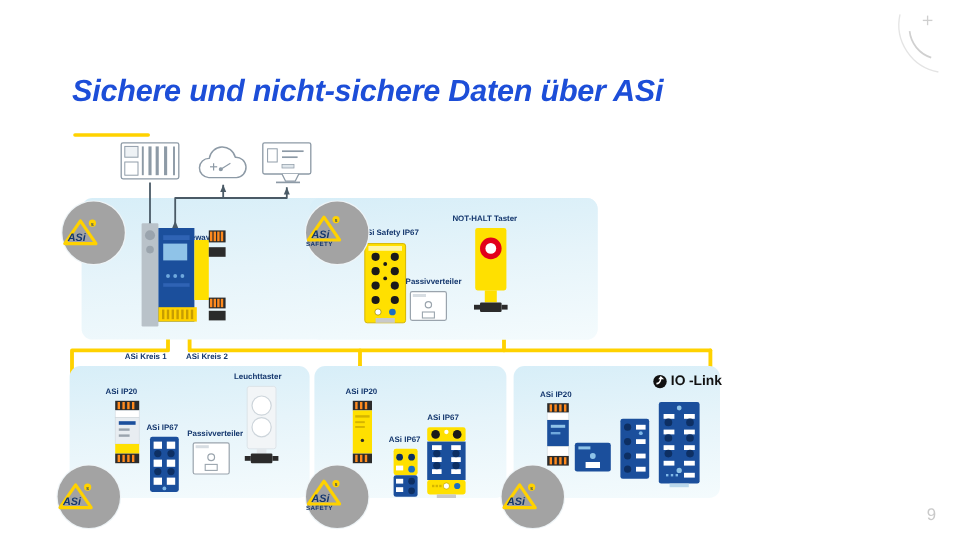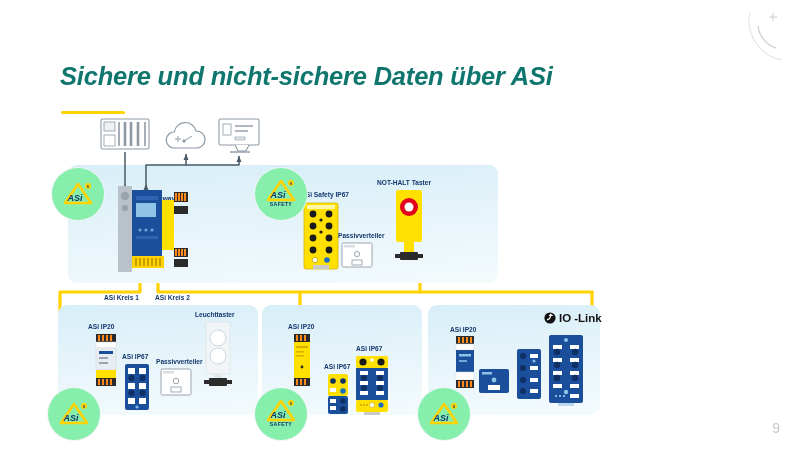--- a/index.html
+++ b/index.html
@@ -11,21 +11,21 @@
     overflow:hidden;
   }
 
   
   .deco { position:absolute; top:0; right:0; width:80px; height:70px; }
 
   
   .title {
     position:absolute; left:60px; top:62px;
     font-size:25.5px; font-weight:bold; font-style:italic;
-    color:#0f766e; letter-spacing:-0.2px; white-space:nowrap;
+    color:#1d4ed8; letter-spacing:-0.2px; white-space:nowrap;
   }
   .title-rule {
     position:absolute; left:61px; top:111px;
     width:64px; height:3px; background:#ffd200; border-radius:2px;
   }
 
   
   .pageno {
     position:absolute; right:20px; bottom:14px;
     font-size:14px; color:#c9c9c9; font-weight:normal;
@@ -42,22 +42,22 @@
   }
   #panel-gateway { left:68px;  top:45px;  width:430px; height:118px; }
   #panel-safety  { left:258px; top:45px;  width:240px; height:118px; }
   #panel-bl      { left:58px;  top:185px; width:200px; height:110px; }
   #panel-bm      { left:262px; top:185px; width:160px; height:110px; }
   #panel-br      { left:428px; top:185px; width:172px; height:110px; }
 
   
   .badge {
     position:absolute; width:52px; height:52px; border-radius:50%;
-    background:#86efac; box-shadow:0 0 0 1px #eef4f7;
-    display:flex; flex-direction:column; align-items:center; justify-content:center;
+    background:#a3a3a3; box-shadow:0 0 0 1px #eef4f7;
+    display:flex; flex-direction:column; align-items:flex-start; justify-content:center;
   }
   .badge svg { display:block; }
   .badge .bw { font-size:5.2px; font-weight:bold; color:#14376e; letter-spacing:.3px;
                margin-top:0px; line-height:1; }
   #badge-gw { left:52px;  top:48px; }
   #badge-sf { left:255px; top:48px; }
   #badge-bl { left:48px;  top:268px; }
   #badge-bm { left:255px; top:268px; }
   #badge-br { left:418px; top:268px; }
 

